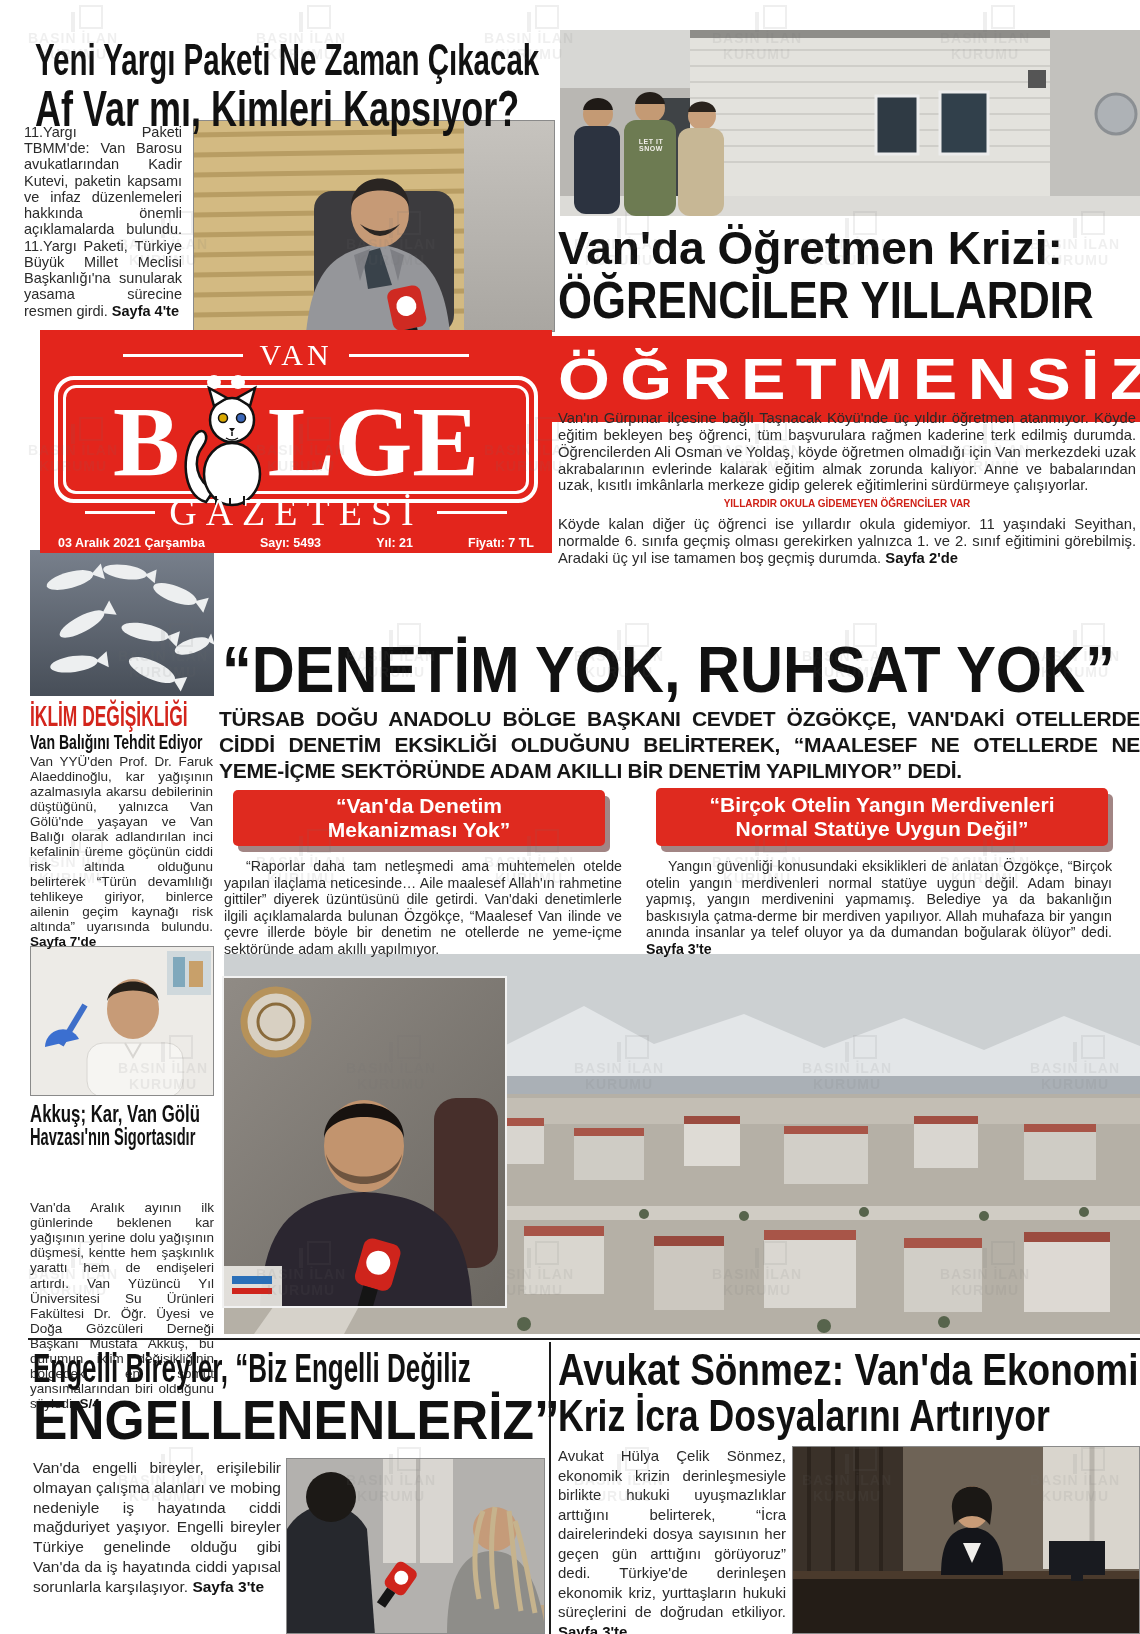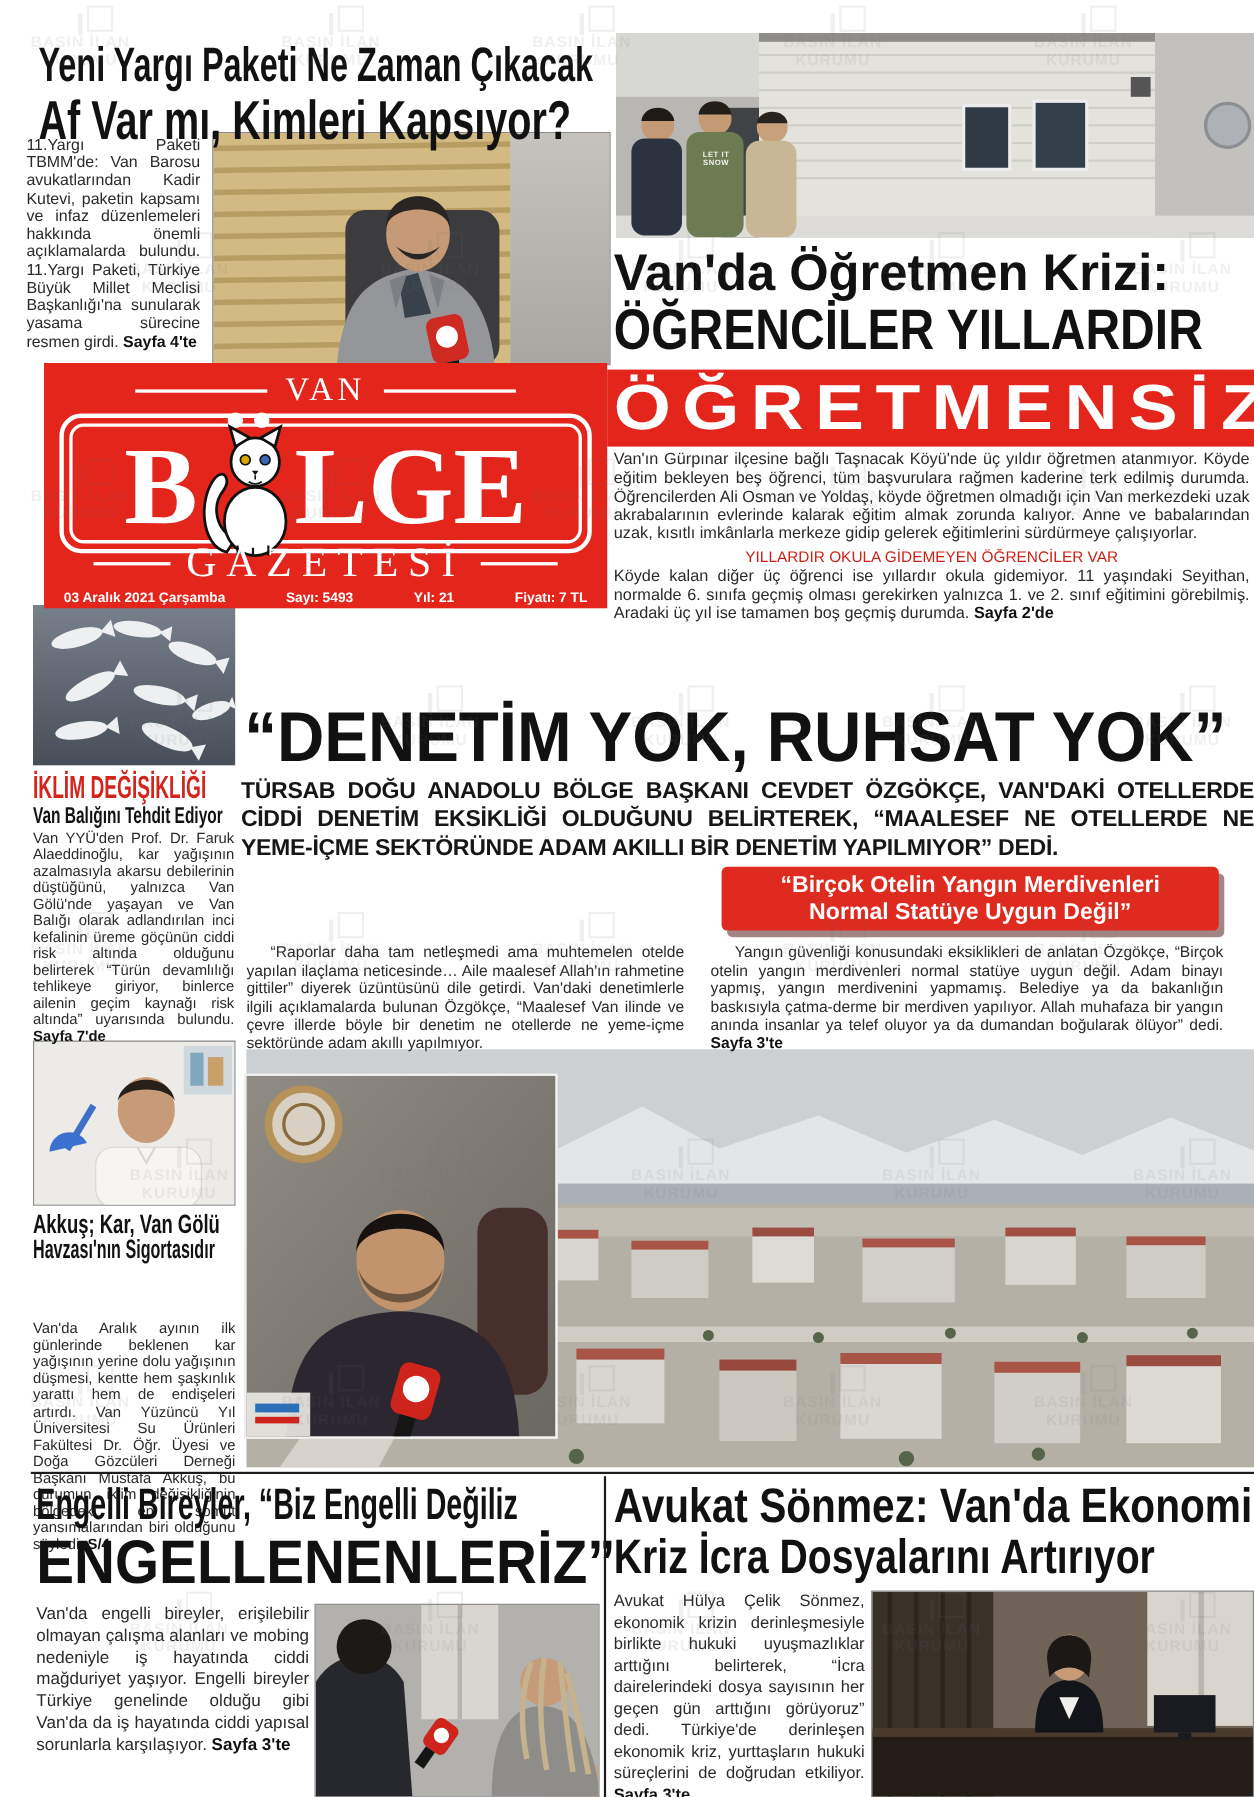--- a/index.html
+++ b/index.html
@@ -128,25 +128,25 @@
       <rect x="64" y="90" width="52" height="96" rx="12" fill="#6d7b52"></rect>
       <circle cx="142" cy="86" r="14" fill="#c9a07c"></circle>
         <path d="M128,82 C130,68 154,68 156,82 Z" fill="#2a231d"></path>
       <rect x="118" y="98" width="46" height="88" rx="12" fill="#c7b795"></rect>
     </svg>
     <span class="abs" style="left:68px;top:108px;width:46px;text-align:center;font-size:7px;font-weight:700;color:#f2f0ea;letter-spacing:.5px;">LET IT SNOW</span>
   </div>
 
   <div class="abs txt hl" style="left:558px;top:224px;font-size:47px;transform:scaleX(.98);">Van'da Öğretmen Krizi:</div>
   <div class="abs txt hl" style="left:558px;top:274px;font-size:52px;transform:scaleX(.84);">ÖĞRENCİLER YILLARDIR</div>
-  <div class="abs red-band txt" style="left:552px;top:336px;width:588px;height:70px;align-items:center;">
+  <div class="abs red-band txt" style="left:552px;top:336px;width:588px;height:86px;align-items:center;">
     <span class="hl" style="color:#fff;font-size:58px;letter-spacing:9px;transform:scaleX(1.15);margin-left:6px;">ÖĞRETMENSİZ</span>
   </div>
   <p class="abs txt body-p" style="left:558px;top:410px;width:578px;font-size:14.8px;line-height:1.14;">Van'ın Gürpınar ilçesine bağlı Taşnacak Köyü'nde üç yıldır öğretmen atanmıyor. Köyde eğitim bekleyen beş öğrenci, tüm başvurulara rağmen kaderine terk edilmiş durumda. Öğrencilerden Ali Osman ve Yoldaş, köyde öğretmen olmadığı için Van merkezdeki uzak akrabalarının evlerinde kalarak eğitim almak zorunda kalıyor. Anne ve babalarından uzak, kısıtlı imkânlarla merkeze gidip gelerek eğitimlerini sürdürmeye çalışıyorlar.</p>
-  <div class="abs txt red-text" style="left:558px;top:498px;width:578px;text-align:center;font-weight:400;font-size:14px;">YILLARDIR OKULA GİDEMEYEN ÖĞRENCİLER VAR</div>
+  <div class="abs txt red-text" style="left:558px;top:498px;width:578px;text-align:center;font-weight:700;font-size:10px;">YILLARDIR OKULA GİDEMEYEN ÖĞRENCİLER VAR</div>
   <p class="abs txt body-p" style="left:558px;top:516px;width:578px;font-size:14.8px;line-height:1.14;">
      <span>Köyde kalan diğer üç öğrenci ise yıllardır okula gidemiyor. 11 yaşındaki Seyithan, normalde 6. sınıfa geçmiş olması gerekirken yalnızca 1. ve 2. sınıf eğitimini görebilmiş. Aradaki üç yıl ise tamamen boş geçmiş durumda.</span>
      <b>Sayfa 2'de</b>
   </p>
 
   <div class="abs masthead" style="left:40px;top:330px;width:512px;height:223px;z-index:11;">
     <div class="mh-van">
       <span class="mh-dash"></span>
       <span>VAN</span>
       <span class="mh-dash"></span>
@@ -258,20 +258,24 @@
   <div class="abs txt hl" style="left:30px;top:1102px;font-size:24px;transform:scaleX(.70);">Akkuş;  Kar, Van Gölü</div>
   <div class="abs txt hl" style="left:30px;top:1125px;font-size:24px;transform:scaleX(.61);">Havzası'nın Sigortasıdır</div>
   <p class="abs txt body-p" style="left:30px;top:1152px;width:184px;font-size:13.5px;line-height:1.12;margin-top:48px;">
      <span>Van'da Aralık ayının ilk günlerinde beklenen kar yağışının yerine dolu yağışının düşmesi, kentte hem şaşkınlık yarattı hem de endişeleri artırdı. Van Yüzüncü Yıl Üniversitesi Su Ürünleri Fakültesi Dr. Öğr. Üyesi ve Doğa Gözcüleri Derneği Başkanı Mustafa Akkuş, bu durumun iklim değişikliğinin bölgedeki en somut yansımalarından biri olduğunu söyledi.</span>
      <b>S/4</b>
   </p>
 
   <div class="abs txt hl" style="left:222px;top:638px;font-size:64px;transform:scaleX(.93);">“DENETİM YOK, RUHSAT YOK”</div>
   <div class="abs txt" style="left:219px;top:706px;width:921px;font-size:21px;font-weight:800;line-height:1.24;text-align:justify;letter-spacing:-.3px;color:#161616;">TÜRSAB DOĞU ANADOLU BÖLGE BAŞKANI CEVDET ÖZGÖKÇE, VAN'DAKİ OTELLERDE CİDDİ DENETİM EKSİKLİĞİ OLDUĞUNU BELİRTEREK, “MAALESEF NE OTELLERDE NE YEME-İÇME SEKTÖRÜNDE ADAM AKILLI BİR DENETİM YAPILMIYOR” DEDİ.</div>
 
+  <div class="abs grunge-box txt" style="left:233px;top:790px;width:372px;height:56px;font-size:21px;">
+    <span>“Van'da Denetim</span>
+    <span>Mekanizması Yok”</span>
+  </div>
   <div class="abs grunge-box txt" style="left:656px;top:788px;width:452px;height:58px;font-size:21px;">
     <span>“Birçok Otelin Yangın Merdivenleri</span>
     <span>Normal Statüye Uygun Değil”</span>
   </div>
 
   <p class="abs txt body-p" style="left:224px;top:858px;width:398px;font-size:14.2px;line-height:1.17;text-indent:22px;">“Raporlar daha tam netleşmedi ama muhtemelen otelde yapılan ilaçlama neticesinde… Aile maalesef Allah'ın rahmetine gittiler” diyerek üzüntüsünü dile getirdi. Van'daki denetimlerle ilgili açıklamalarda bulunan Özgökçe, “Maalesef Van ilinde ve çevre illerde böyle bir denetim ne otellerde ne yeme-içme sektöründe adam akıllı yapılmıyor.</p>
   <p class="abs txt body-p" style="left:646px;top:858px;width:466px;font-size:14.2px;line-height:1.17;text-indent:22px;">
      <span>Yangın güvenliği konusundaki eksiklikleri de anlatan Özgökçe, “Birçok otelin yangın merdivenleri normal statüye uygun değil. Adam binayı yapmış, yangın merdivenini yapmamış. Belediye ya da bakanlığın baskısıyla çatma-derme bir merdiven yapılıyor. Allah muhafaza bir yangın anında insanlar ya telef oluyor ya da dumandan boğularak ölüyor” dedi.</span>
      <b>Sayfa 3'te</b>
   </p>

